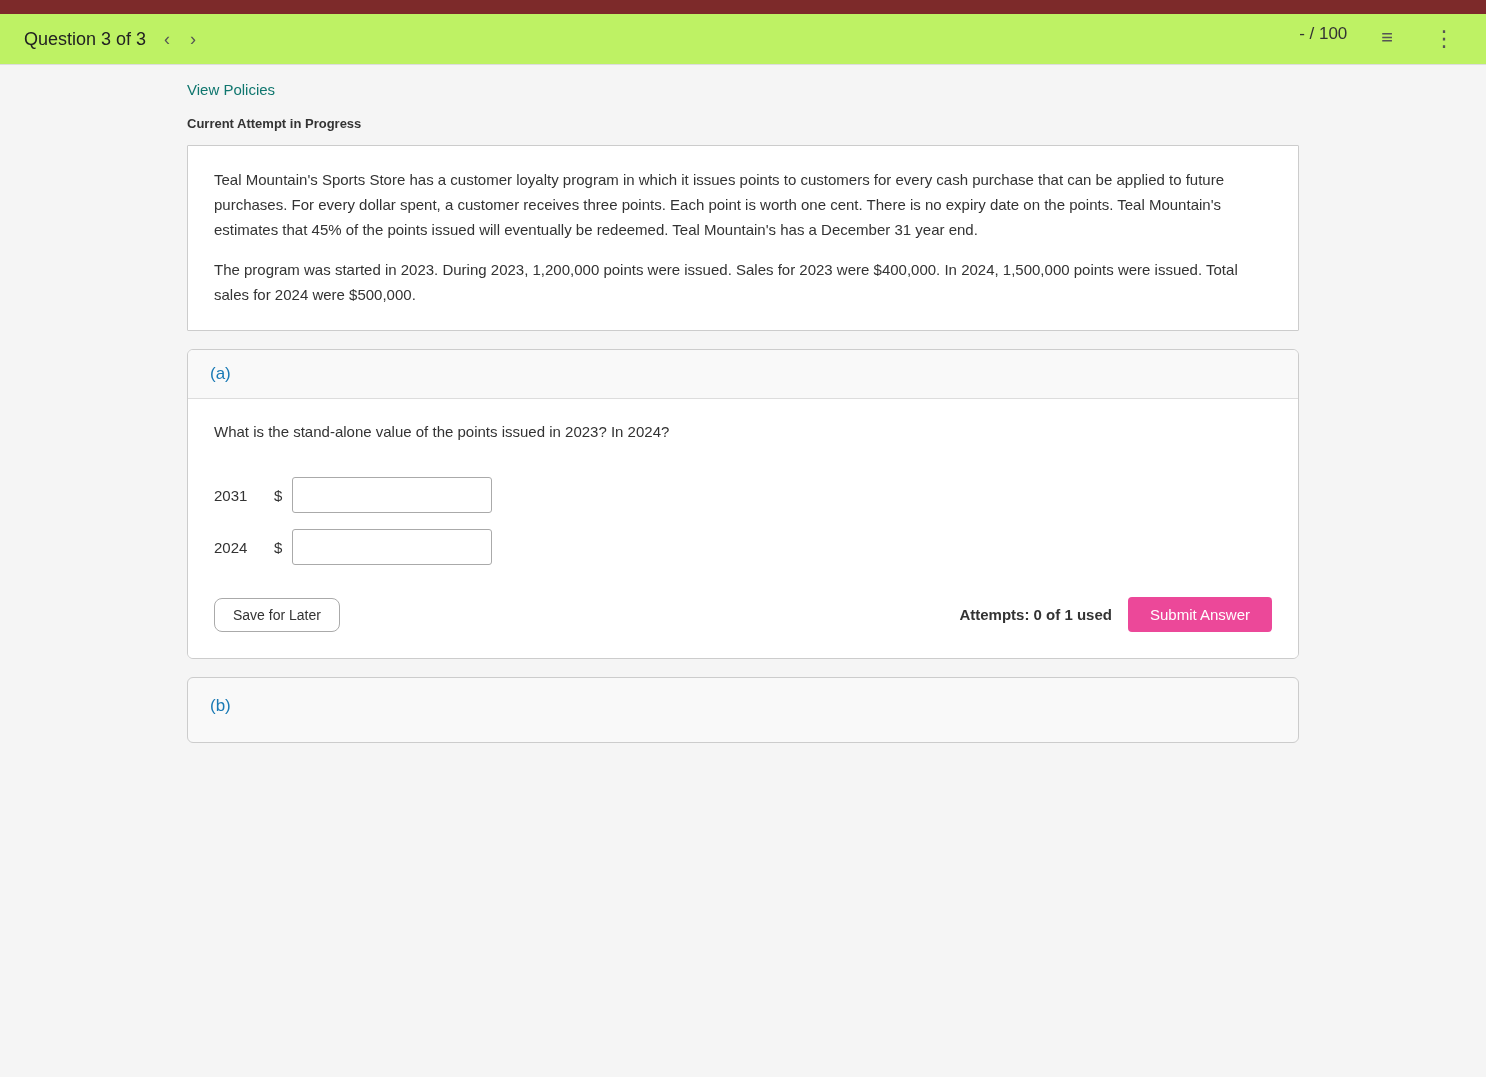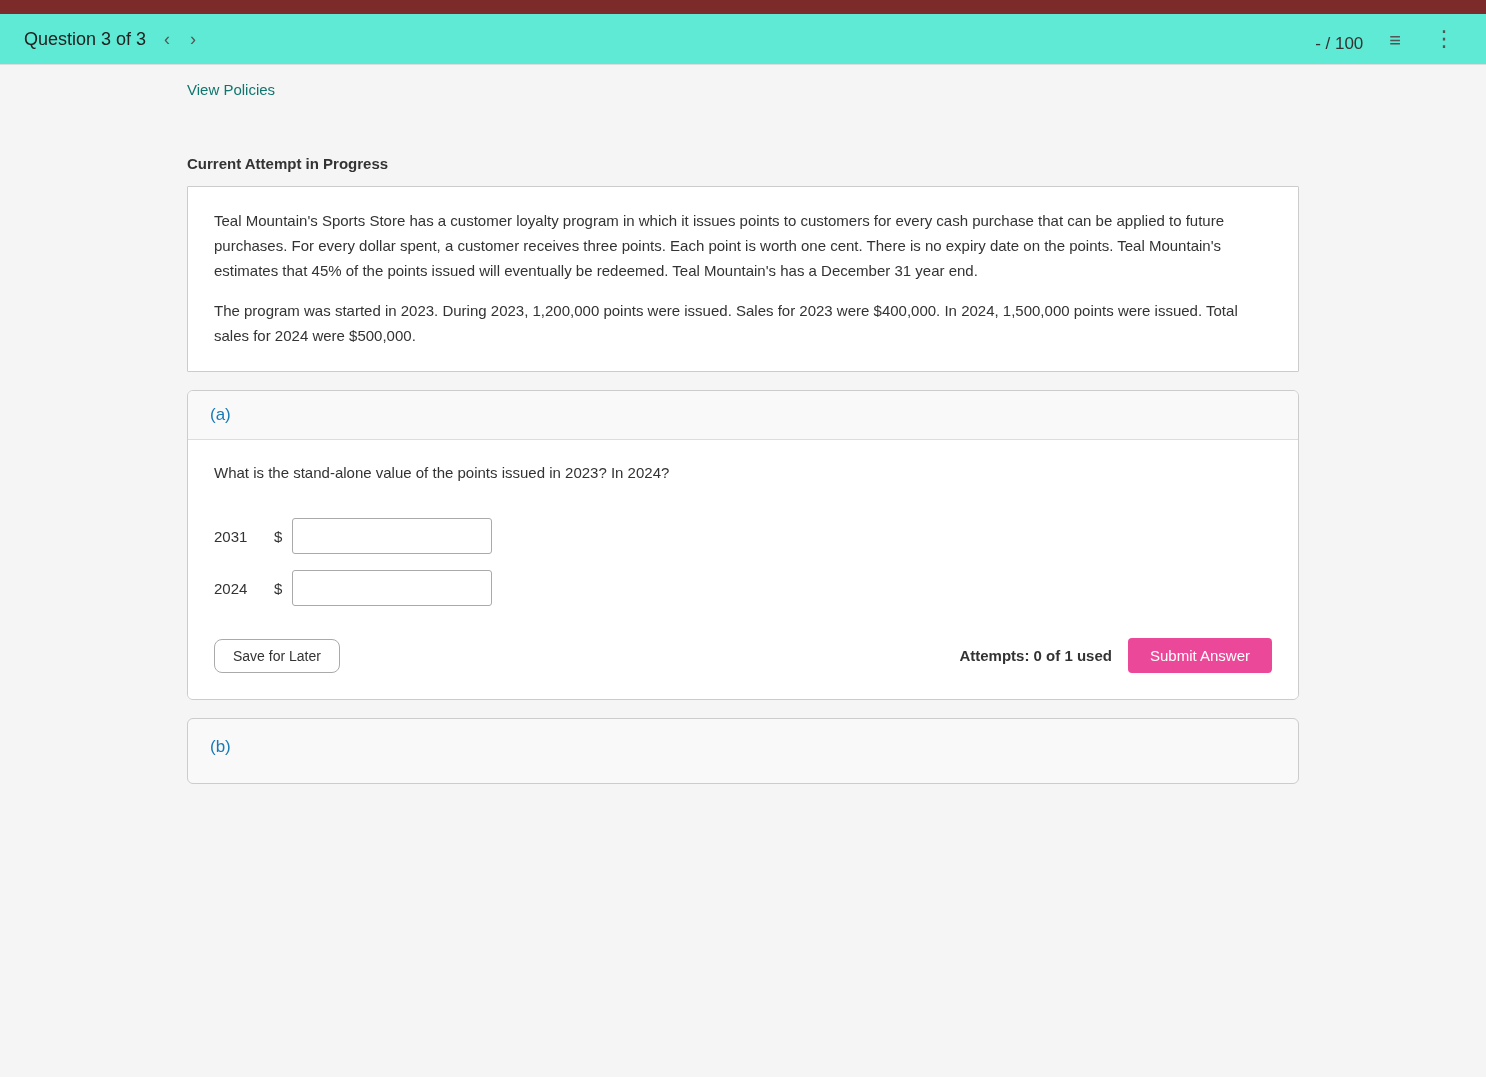--- a/index.html
+++ b/index.html
@@ -20,21 +20,21 @@
       background-color: #7d2a2a;
       height: 14px;
       width: 100%;
     }
 
     .header-bar {
       display: flex;
       align-items: center;
       justify-content: space-between;
       padding: 10px 24px;
-      background: #5eead4;
+      background: #bef264;
       border-bottom: 1px solid #ddd;
     }
 
     .header-left {
       display: flex;
       align-items: center;
       gap: 12px;
     }
 
     .question-label {
@@ -51,22 +51,22 @@
       background: none;
       border: none;
       font-size: 18px;
       color: #555;
       cursor: pointer;
       padding: 2px 6px;
     }
 
     .header-right {
       display: flex;
-      align-items: flex-end;
-      gap: 20px;
+      align-items: flex-start;
+      gap: 28px;
     }
 
     .score-label {
       font-size: 17px;
       color: #333;
     }
 
     .icon-btn {
       background: none;
       border: none;
@@ -85,23 +85,22 @@
     .view-policies-link {
       color: #0f766e;
       text-decoration: none;
       font-size: 15px;
       display: inline-block;
       margin-bottom: 18px;
     }
 
     .current-attempt {
       font-weight: bold;
-      font-size: 15px;
+      font-size: 13px;
       margin-bottom: 14px;
-      margin-top: 39px;
     }
 
     .question-scenario-box {
       border: 1px solid #ccc;
       border-radius: 1px;
       background: #fff;
       padding: 22px 26px;
       margin-bottom: 18px;
       line-height: 1.65;
       font-size: 15px;

